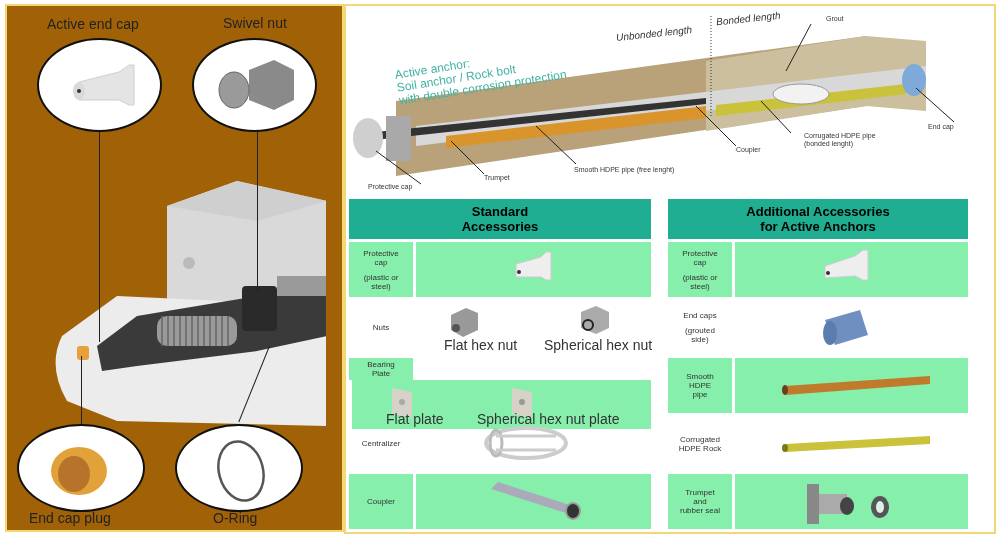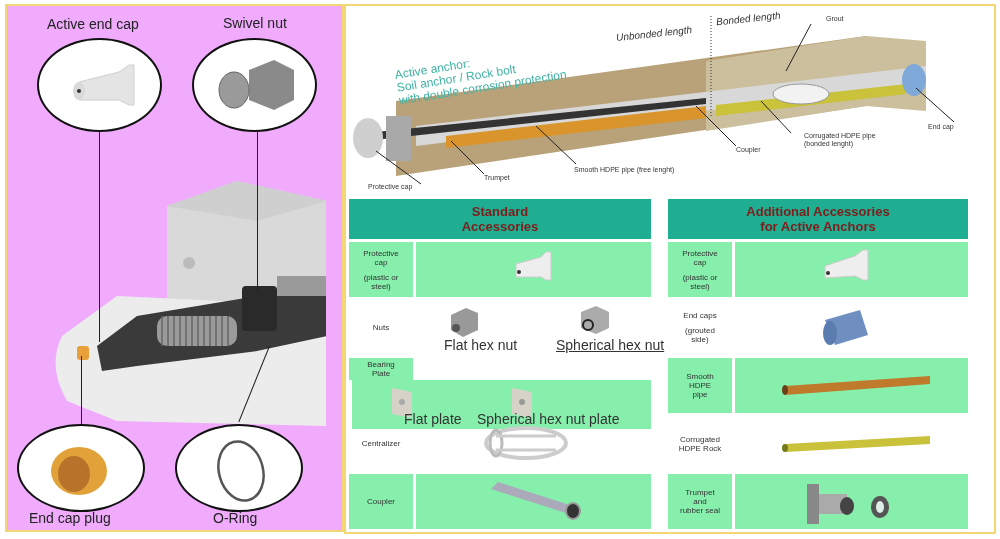--- a/index.html
+++ b/index.html
@@ -1,31 +1,31 @@
 <!DOCTYPE html>
 <html><head>
 <meta charset="utf-8">
 <style>
   * { box-sizing: border-box; margin: 0; padding: 0; }
   body { width: 1000px; height: 539px; background: #ffffff; font-family: "Liberation Sans", sans-serif; position: relative; overflow: hidden; }
 
   
-  .left-panel { position: absolute; left: 5px; top: 4px; width: 339px; height: 528px; border: 2px solid #f3d774; background: #f0abfc; overflow: hidden; padding-left: 8px; }
+  .left-panel { position: absolute; left: 5px; top: 4px; width: 339px; height: 528px; border: 2px solid #f3d774; background: #a16207; overflow: hidden; padding-left: 8px; }
   .callout-label { position: absolute; font-size: 14px; color: #222; text-align: center; white-space: nowrap; }
   .circle { position: absolute; border: 2px solid #111; border-radius: 50%; background: #fff; overflow: hidden; }
   .leader { position: absolute; background: #222; }
 
   
   .right-panel { position: absolute; left: 344px; top: 4px; width: 652px; height: 530px; border: 2px solid #f3d774; background: #fff; overflow: hidden; }
   .anchor-title { position: absolute; color: #3fb3a4; font-size: 12px; line-height: 13px; transform: rotate(-9deg); transform-origin: left top; }
   .small-label { position: absolute; font-size: 7px; color: #333; white-space: nowrap; }
   .len-label { position: absolute; font-size: 10px; color: #333; white-space: nowrap; font-style: italic; }
 
   .table { position: absolute; top: 193px; }
-  .table-head { background: #1fae91; color: #7f1d1d; font-weight: bold; font-size: 13px; line-height: 15px; text-align: center; height: 40px; display: flex; align-items: center; justify-content: center; flex-direction: column; }
+  .table-head { background: #1fae91; color: #000000; font-weight: bold; font-size: 13px; line-height: 15px; text-align: center; height: 40px; display: flex; align-items: center; justify-content: center; flex-direction: column; }
   .row { display: flex; margin-top: 3px; }
   .row .lbl { width: 64px; font-size: 8px; color: #333; text-align: center; display: flex; flex-direction: column; justify-content: center; padding: 2px; }
   .row .cell { flex: 1; margin-left: 3px; position: relative; }
   .row.shade .lbl, .row.shade .cell { background: #86efac; }
   .cap-sub { font-size: 14px; color: #333; position: absolute; bottom: 2px; white-space: nowrap; }
 </style>
 </head>
 <body>
 
 <div class="left-panel">
@@ -167,36 +167,36 @@
           <div>Nuts</div>
         </div>
       <div class="cell">
         <svg width="235" height="45">
             <polygon points="35,15 50,8 62,13 62,30 47,37 35,30" fill="#999"></polygon>
             <circle cx="40" cy="28" r="4" fill="#555"></circle>
             <polygon points="165,12 180,6 193,12 193,28 180,34 165,28" fill="#aaa"></polygon>
             <circle cx="172" cy="25" r="5" fill="none" stroke="#222" stroke-width="2"></circle>
           </svg>
         <div class="cap-sub" style="left:28px;">Flat hex nut</div>
-        <div class="cap-sub" style="left:140px;text-decoration:underline;">Spherical hex nut</div>
+        <div class="cap-sub" style="left:128px;">Spherical hex nut</div>
       </div>
     </div>
     <div class="row shade" style="height:55px;flex-direction:column;">
       <div class="lbl">
           <div>Bearing</div>
           <div>Plate</div>
         </div>
       <div class="cell">
         <svg width="235" height="45">
             <polygon points="40,8 60,12 60,38 40,34" fill="#d6d2c8"></polygon>
             <circle cx="50" cy="22" r="3" fill="#aaa"></circle>
             <polygon points="160,8 180,12 180,38 160,34" fill="#d6d2c8"></polygon>
             <circle cx="170" cy="22" r="3" fill="#999"></circle>
           </svg>
-        <div class="cap-sub" style="left:52px;">Flat plate</div>
+        <div class="cap-sub" style="left:34px;">Flat plate</div>
         <div class="cap-sub" style="left:125px;">Spherical hex nut plate</div>
       </div>
     </div>
     <div class="row" style="height:55px;">
       <div class="lbl">
           <div>Centralizer</div>
         </div>
       <div class="cell">
         <svg width="235" height="55">
             <ellipse cx="110" cy="27" rx="40" ry="15" fill="none" stroke="#ccc" stroke-width="4"></ellipse>

